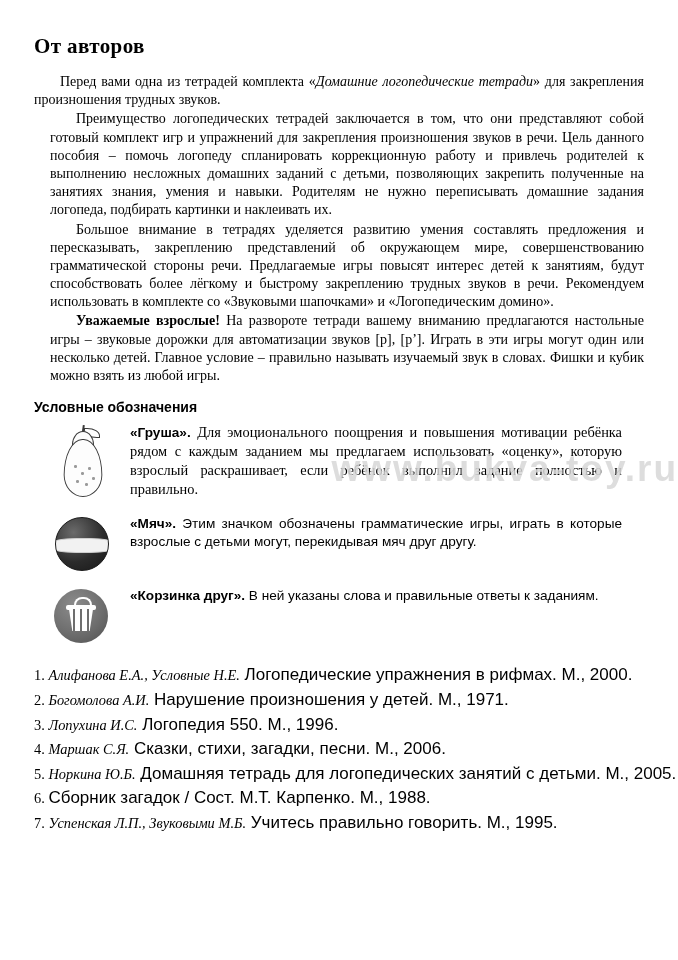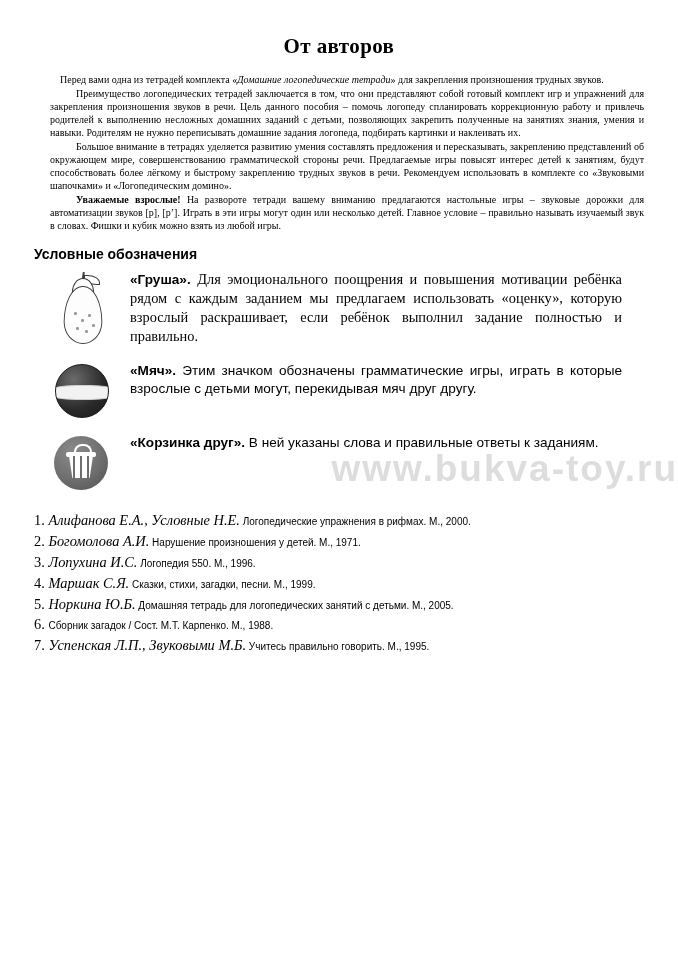--- a/index.html
+++ b/index.html
@@ -32,29 +32,29 @@
     font-size: 37px;
     font-weight: bold;
     letter-spacing: 2px;
     color: #d8d8d8;
     opacity: 0.85;
     pointer-events: none;
     z-index: 5;
     white-space: nowrap;
   }
   .doc-title {
-    text-align: center;
+    text-align: left;
     font-size: 21px;
     font-family: "Liberation Serif", serif;
     margin: 6px 0 14px 0;
     letter-spacing: 0.4px;
   }
   p.body-par {
     margin: 0 0 0 0;
-    font-size: 10px;
+    font-size: 14px;
     line-height: 1.30;
     text-align: justify;
     text-indent: 26px;
     font-family: "Liberation Serif", serif;
   }
   p.body-par + p.body-par {
     margin-top: 1px;
     margin-left: 16px;
   }
   .sans {
@@ -250,21 +250,21 @@
     font-size: 14.4px;
     line-height: 1.45;
     font-family: "Liberation Serif", serif;
     white-space: nowrap;
   }
   .refs li .author {
     font-style: italic;
   }
   .refs li .rest-sans {
     font-family: "Liberation Sans", sans-serif;
-    font-size: 10px;
+    font-size: 17px;
   }
   .legend-block {
     margin-top: 4px;
   }
 </style>
 </head>
 <body>
 
 <div class="page">
 
@@ -329,19 +329,19 @@
         <div class="legend-text"><b class="bd">«Корзинка друг».</b><span> В ней указаны слова и правильные ответы к заданиям.</span></div>
       </div>
 
     </div>
   </div>
 
   <ul class="refs">
     <li><span>1.</span> <span class="author">Алифанова Е.А., Условные Н.Е.</span><span class="rest-sans"> Логопедические упражнения в рифмах. М., 2000.</span></li>
     <li><span>2.</span> <span class="author">Богомолова А.И.</span><span class="rest-sans"> Нарушение произношения у детей. М., 1971.</span></li>
     <li><span>3.</span> <span class="author">Лопухина И.С.</span><span class="rest-sans"> Логопедия 550. М., 1996.</span></li>
-    <li><span>4.</span> <span class="author">Маршак С.Я.</span><span class="rest-sans"> Сказки, стихи, загадки, песни. М., 1999.</span></li>
+    <li><span>4.</span> <span class="author">Маршак С.Я.</span><span class="rest-sans"> Сказки, стихи, загадки, песни. М., 2006.</span></li>
     <li><span>5.</span> <span class="author">Норкина Ю.Б.</span><span class="rest-sans"> Домашняя тетрадь для логопедических занятий с детьми. М., 2005.</span></li>
     <li><span>6.</span> <span class="rest-sans">Сборник загадок / Сост. М.Т. Карпенко. М., 1988.</span></li>
     <li><span>7.</span> <span class="author">Успенская Л.П., Звуковыми М.Б.</span><span class="rest-sans"> Учитесь правильно говорить. М., 1995.</span></li>
   </ul>
 
 </div>
 
 </body></html>

